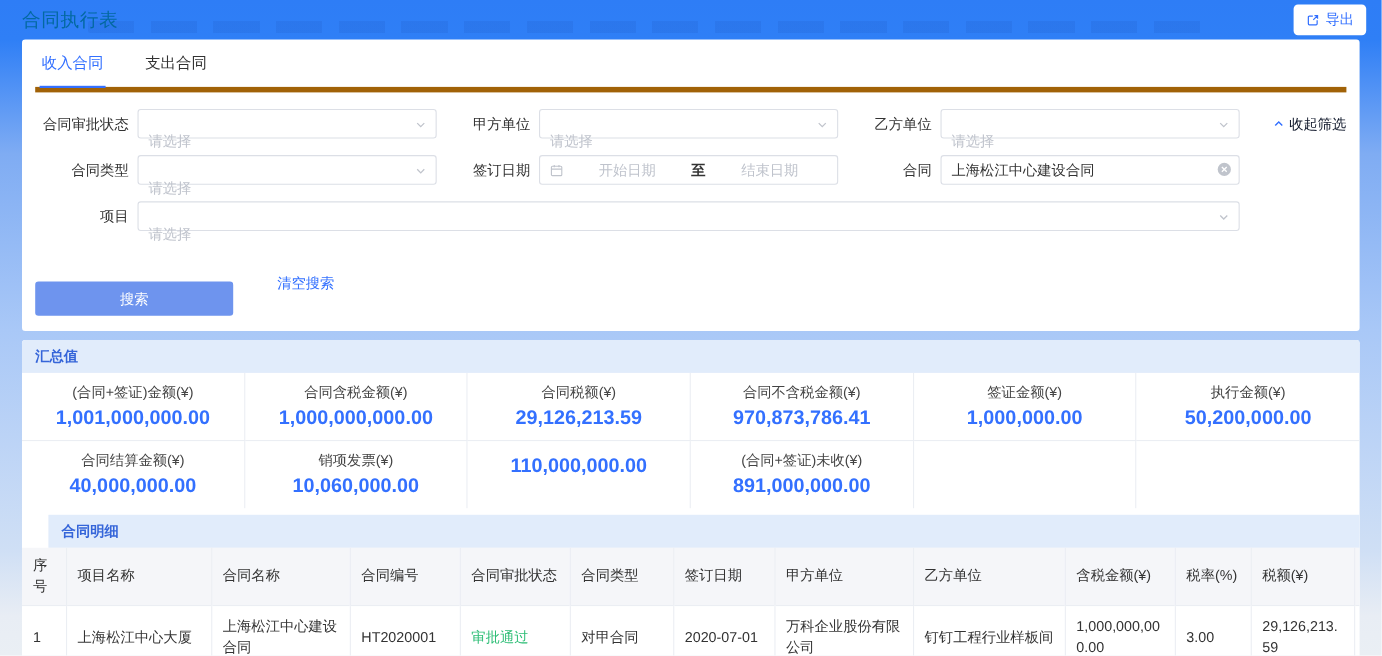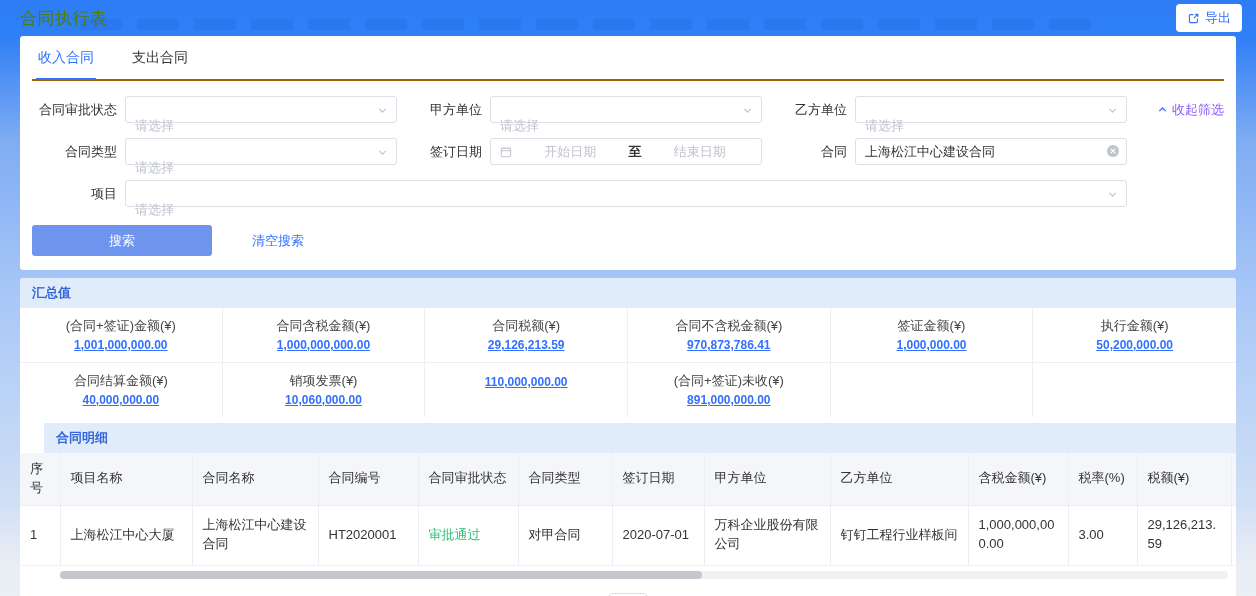--- a/index.html
+++ b/index.html
@@ -11,33 +11,33 @@
     color:#333;
   }
   .page { position:relative; width:1256px; height:596px; }
 
   
   .topbar { position:relative; height:36px; display:flex; align-items:center;
             padding:0 14px 0 20px; }
   .topbar-stripes { position:absolute; left:80px; right:150px; top:19px; height:11px;
     background: repeating-linear-gradient(90deg, rgba(15,55,150,0.10) 0 42px, rgba(0,0,0,0) 42px 57px);
     border-radius:2px; pointer-events:none; }
-  .page-title { color:#4d7c0f; font-size:17px; font-weight:500; letter-spacing:0.5px; position:relative; z-index:2; }
+  .page-title { color:#0369a1; font-size:17px; font-weight:500; letter-spacing:0.5px; position:relative; z-index:2; }
   .export-btn { margin-left:auto; position:relative; z-index:2; display:flex; align-items:center; gap:5px;
     background:#fff; border:none; border-radius:4px; padding:5px 11px;
     font-size:13px; color:#3370FF; cursor:pointer;
     font-family:"Liberation Sans","DejaVu Sans",sans-serif; }
 
   
   .card { background:#fff; margin:0 20px; }
   .filter-card { border-radius:3px; padding:0 12px 14px 12px; }
   .data-card { margin-top:8px; border-radius:3px 3px 8px 8px; height:330px; overflow:hidden; }
 
   
-  .tabs { display:flex; gap:34px; border-bottom:2px solid #a16207; padding:0 4px; }
+  .tabs { display:flex; gap:34px; border-bottom:5px solid #a16207; padding:0 4px; }
   .tab { padding:13px 2px 11px; font-size:14px; color:#333; cursor:pointer;
          border-bottom:2px solid transparent; margin-bottom:-1px; }
   .tab.active { color:#3370FF; border-bottom-color:#3370FF; }
 
   
   .filter-row { display:flex; align-items:center; margin-top:15px; }
   .filter-item { display:flex; align-items:center; }
   .f-label { width:85px; margin-right:8px; text-align:right; font-size:13px; color:#333; flex:none; }
   .field { position:relative; display:flex; align-items:center; width:272px; height:27px;
            border:1px solid #DCDFE6; border-radius:3px; background:#fff; padding:0 26px 0 9px;
@@ -47,39 +47,39 @@
   .field.wide { width:1002px; }
   .date-field { width:272px; padding:0 9px; gap:6px; }
   .date-field .ph { color:#BFC3CC; flex:1; text-align:center; }
   .date-sep { color:#333; font-weight:600; }
   .text-input { width:272px; height:27px; border:1px solid #DCDFE6; border-radius:3px;
                 padding:0 26px 0 9px; font-size:13px; color:#333; outline:none;
                 font-family:"Liberation Sans","DejaVu Sans",sans-serif; }
   .input-wrap { position:relative; width:272px; }
   .input-wrap .clear { position:absolute; right:7px; top:6px; cursor:pointer; }
   .collapse-link { margin-left:auto; display:flex; align-items:center; gap:4px;
-                   color:#8b5cf6; font-size:13px; cursor:pointer; }
+                   color:#0f172a; font-size:13px; cursor:pointer; }
   .actions { display:flex; align-items:center; margin-top:18px; }
   .search-btn { width:180px; height:31px; background:#6E94EE; color:#fff; border:none;
                 border-radius:3px; font-size:13px; cursor:pointer;
-                font-family:"Liberation Sans","DejaVu Sans",sans-serif; }
+                font-family:"Liberation Sans","DejaVu Sans",sans-serif;margin-top:28px; }
   .clear-link { margin-left:40px; color:#3370FF; font-size:13px; cursor:pointer; }
 
   
   .band { height:30px; line-height:30px; background:#E1ECFB; color:#3565D9;
           font-size:13px; font-weight:700; padding-left:12px; }
   .band.second { margin-top:6px;margin-left:24px; }
 
   
   .summary-grid { display:grid; grid-template-columns:repeat(6,1fr); }
   .sum-cell { text-align:center; padding:9px 4px 10px; border-right:1px solid #EBEEF3; }
   .sum-cell:nth-child(6n) { border-right:none; }
   .sum-cell.r1 { border-bottom:1px solid #EBEEF3; }
   .sum-label { font-size:13px; color:#444; }
-  .sum-value { font-size:12px; font-weight:700; color:#3370FF; margin-top:3px;text-decoration:underline; }
+  .sum-value { font-size:18px; font-weight:700; color:#3370FF; margin-top:3px; }
 
   
   table { width:100%; border-collapse:collapse; table-layout:fixed; font-size:13px;padding-left:24px; }
   th, td { padding:6px 10px; border-right:1px solid #EBEEF3; text-align:left;
            font-weight:400; vertical-align:middle; word-break:break-all; line-height:1.45; }
   th { background:#F5F6F9; color:#333; height:52px; }
   td { height:60px; border-bottom:1px solid #F0F2F6; }
   th.filler, td.filler { border-right:none; }
   thead tr { border-bottom:1px solid #EBEEF3; }
   td.status { color:#2EBE76; }

